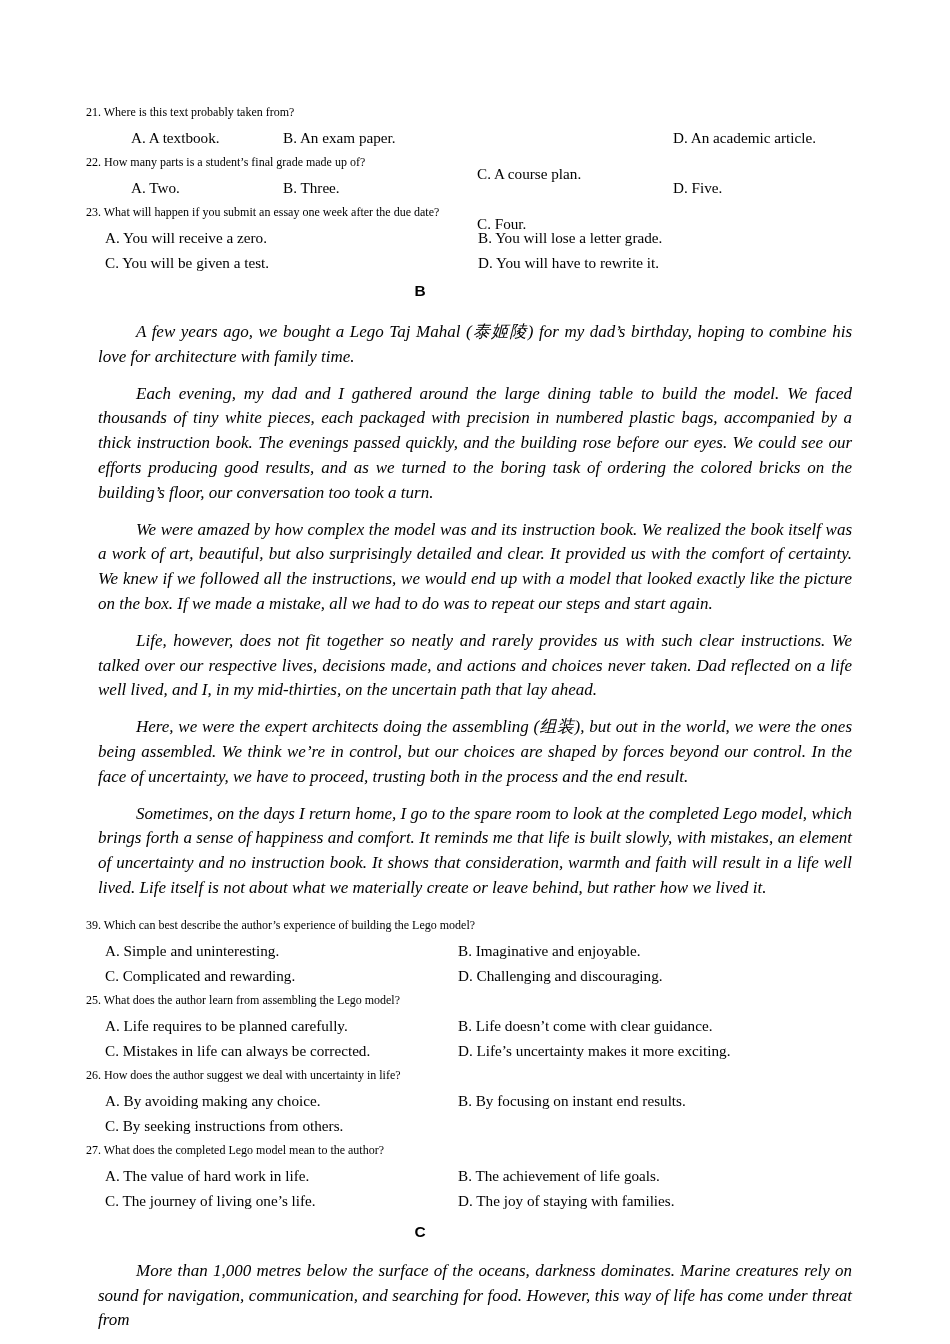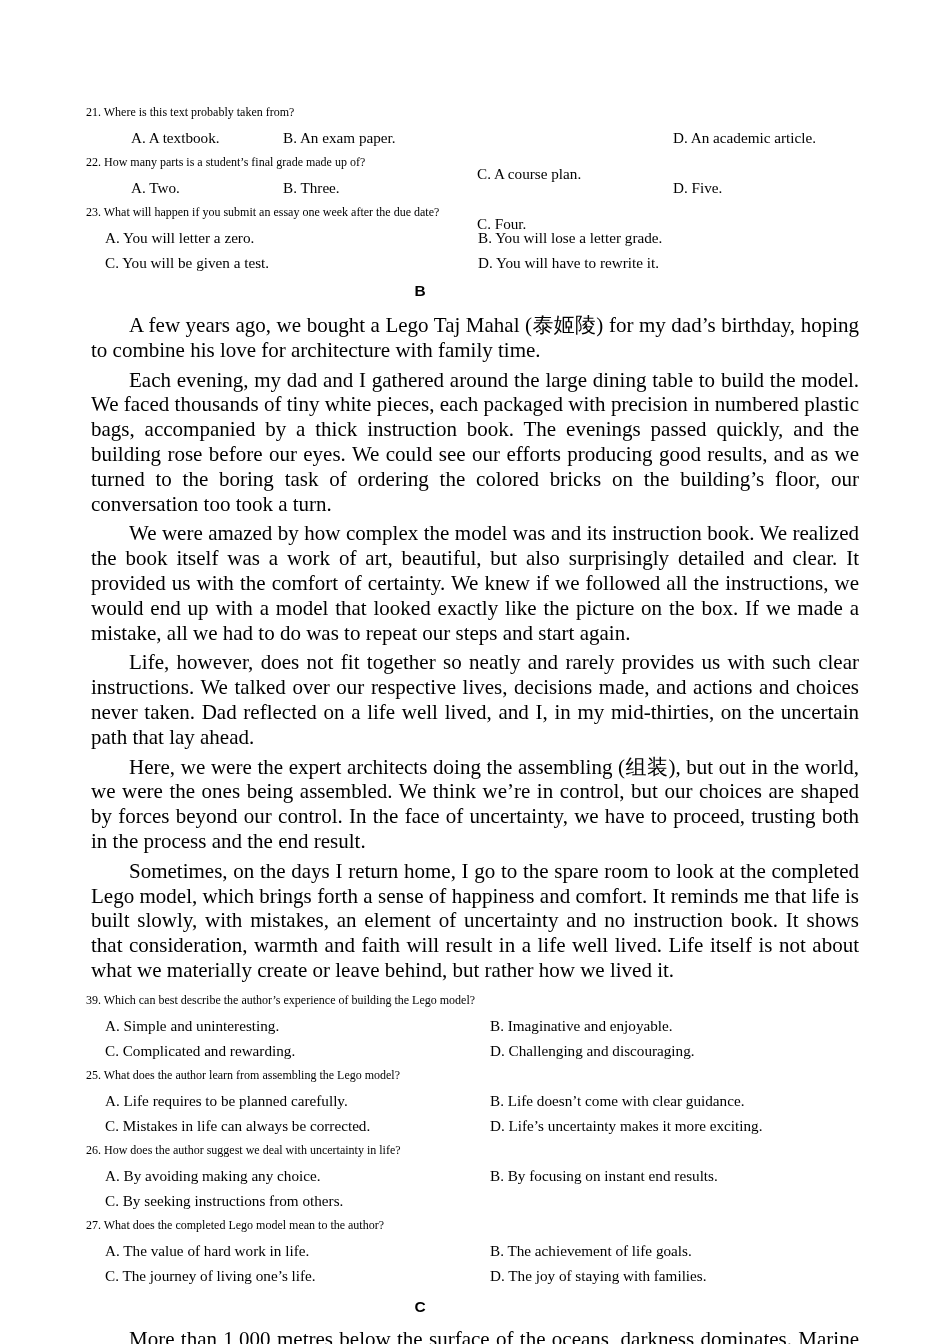--- a/index.html
+++ b/index.html
@@ -45,40 +45,41 @@
   .c4-b { left: 197px; }
   .c4-c { left: 391px; margin-top: 36px; }
   .c4-d { left: 587px; }
 
   
   .c2w-a { left: 19px; }
   .c2w-b { left: 392px; }
 
   
   .c2-a { left: 19px; }
-  .c2-b { left: 372px; margin-left: 32px; }
+  .c2-b { left: 372px; }
 
   
   .section-letter {
     font-size: 15.5px;
     font-weight: bold;
     line-height: 25px;
     text-align: center;
     width: 668px;
     font-family: "Liberation Sans", "DejaVu Sans", sans-serif;
   }
 
   
   .para {
-    font-size: 21px;
+    font-size: 17px;
     line-height: 24.8px;
     text-align: justify;
     text-justify: inter-word;
     text-indent: 38px;
-    margin: 5px;
+    margin: 12px;
+    font-style: italic;
   }
   .spacer-3 { height: 3px; }
   .spacer-5 { height: 5px; }
   .spacer-6 { height: 6px; }
 </style>
 </head>
 <body>
 
 <div class="page">
 
@@ -93,21 +94,21 @@
   <div class="q-stem">22. How many parts is a student’s final grade made up of?</div>
   <div class="opts">
     <span class="opt c4-a">A. Two.</span>
     <span class="opt c4-b">B. Three.</span>
     <span class="opt c4-c">C. Four.</span>
     <span class="opt c4-d">D. Five.</span>
   </div>
 
   <div class="q-stem">23. What will happen if you submit an essay one week after the due date?</div>
   <div class="opts">
-    <span class="opt c2w-a">A. You will letter a zero.</span>
+    <span class="opt c2w-a">A. You will receive a zero.</span>
     <span class="opt c2w-b">B. You will lose a letter grade.</span>
   </div>
   <div class="opts">
     <span class="opt c2w-a">C. You will be given a test.</span>
     <span class="opt c2w-b">D. You will have to rewrite it.</span>
   </div>
 
   <div class="spacer-3"></div>
   <div class="section-letter">B</div>
   <div class="spacer-5"></div>

